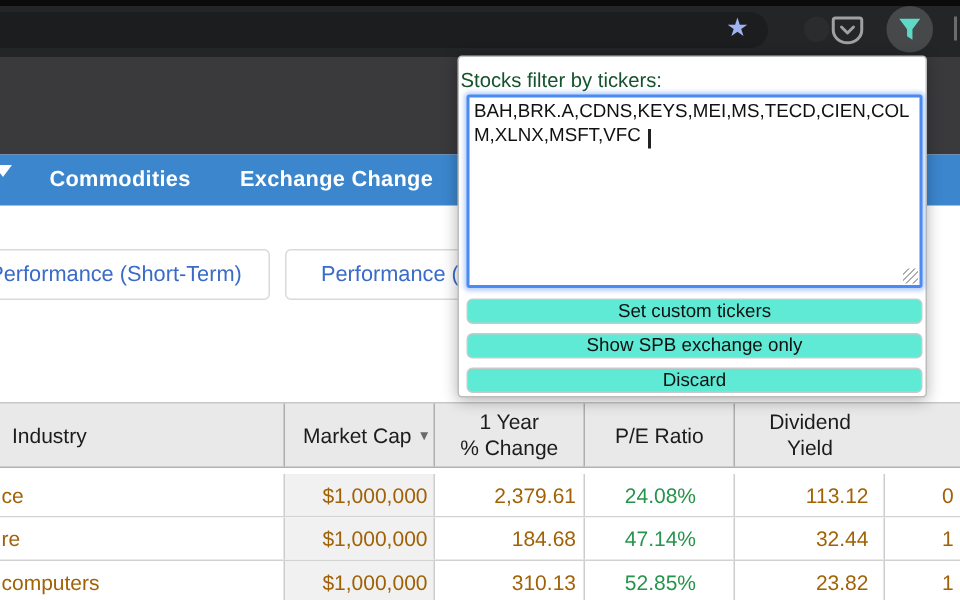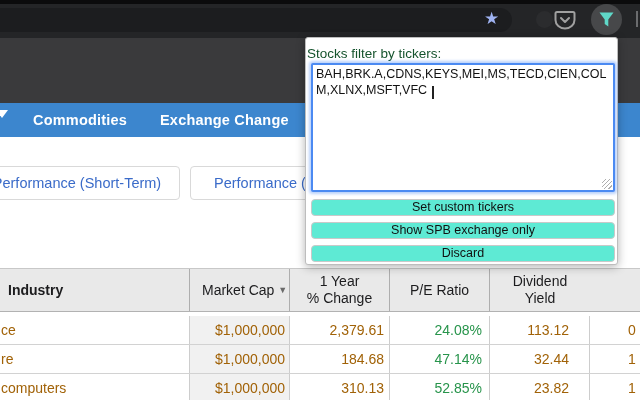--- a/index.html
+++ b/index.html
@@ -24,32 +24,32 @@
 
   .perf-btn{position:absolute;top:166px;height:34px;background:#fff;border:1px solid #d9d9d9;border-radius:4px;color:#3a6bc9;font-size:14.5px;display:flex;align-items:center;}
   .perf-btn.b1{left:-26px;width:206px;justify-content:center;}
   .perf-btn.b2{left:190px;width:240px;padding-left:23px;}
 
   
   .tbl{position:absolute;left:0;top:268px;width:706px;}
   .thead{display:flex;height:44px;background:#e9e9e9;border-top:1px solid #c8c8c8;border-bottom:1px solid #b2b2b2;}
   .th{display:flex;align-items:center;justify-content:center;white-space:pre-line;text-align:center;font-size:14px;color:#1c1c1e;border-right:1px solid #aeaeae;line-height:17px;}
   .th:last-child{border-right:none;}
-  .th.industry{justify-content:flex-start;padding-left:8px;font-weight:bold;}
+  .th.industry{justify-content:flex-start;padding-left:8px;}
   .th.mcap{justify-content:space-between;padding:0 6px 0 12px;white-space:nowrap;}
   .sort-arrow{font-size:9px;color:#6a6a6a;margin-left:4px;}
   .tbody{position:absolute;left:0;top:48px;width:706px;}
   .tr{display:flex;height:29px;border-bottom:1px solid #d2d2d2;background:#fff;}
   .td{display:flex;align-items:center;font-size:14px;color:#a16207;border-right:1px solid #cdcdcd;}
   .td:last-child{border-right:none;}
   .td.industry{width:190px;padding-left:1px;}
   .td.mcap{width:100px;background:#f1f1f1;justify-content:flex-end;padding-right:4px;}
   .td.close{width:100px;justify-content:flex-end;padding-right:5px;}
-  .td.chg{width:100px;justify-content:flex-end;padding-right:7px;color:#27944b;}
-  .td.pe{width:100px;justify-content:flex-end;padding-right:20px;}
+  .td.chg{width:100px;justify-content:flex-end;padding-right:25px;color:#27944b;}
+  .td.pe{width:100px;justify-content:flex-end;padding-right:10px;}
   .td.div{width:100px;padding-left:38px;}
   .w-ind{width:190px;} .w-std{width:100px;}
 
   
   .popup{position:absolute;left:305px;top:37px;width:313px;height:228px;background:#fff;border:1px solid #bdbdbd;border-radius:3px;box-shadow:0 2px 10px rgba(0,0,0,.30);z-index:50;}
   .popup-title{position:absolute;left:1px;top:8px;font-size:13.5px;color:#14532d;}
   .tickers{position:absolute;left:5px;top:25px;width:304px;height:129px;border:2px solid #4b8af2;border-radius:2px;box-shadow:0 0 3px 1.5px rgba(80,140,245,.40);font-size:12.5px;line-height:16px;padding:1px 3px;color:#111;word-break:break-all;resize:none;outline:none;overflow:hidden;background:#fff;}
   .caret{position:absolute;left:126px;top:48px;width:1.5px;height:13px;background:#222;}
   .resize-handle{position:absolute;left:296px;top:141px;width:10px;height:10px;background:repeating-linear-gradient(315deg,transparent 0 2px,#9a9a9a 2px 3px);opacity:.8;}
   .pbtn{position:absolute;left:5px;width:304px;height:17px;background:#5eead4;border:1px solid #c9c9c9;border-radius:4px;font-size:12.5px;color:#111;display:flex;align-items:center;justify-content:center;line-height:1;}

